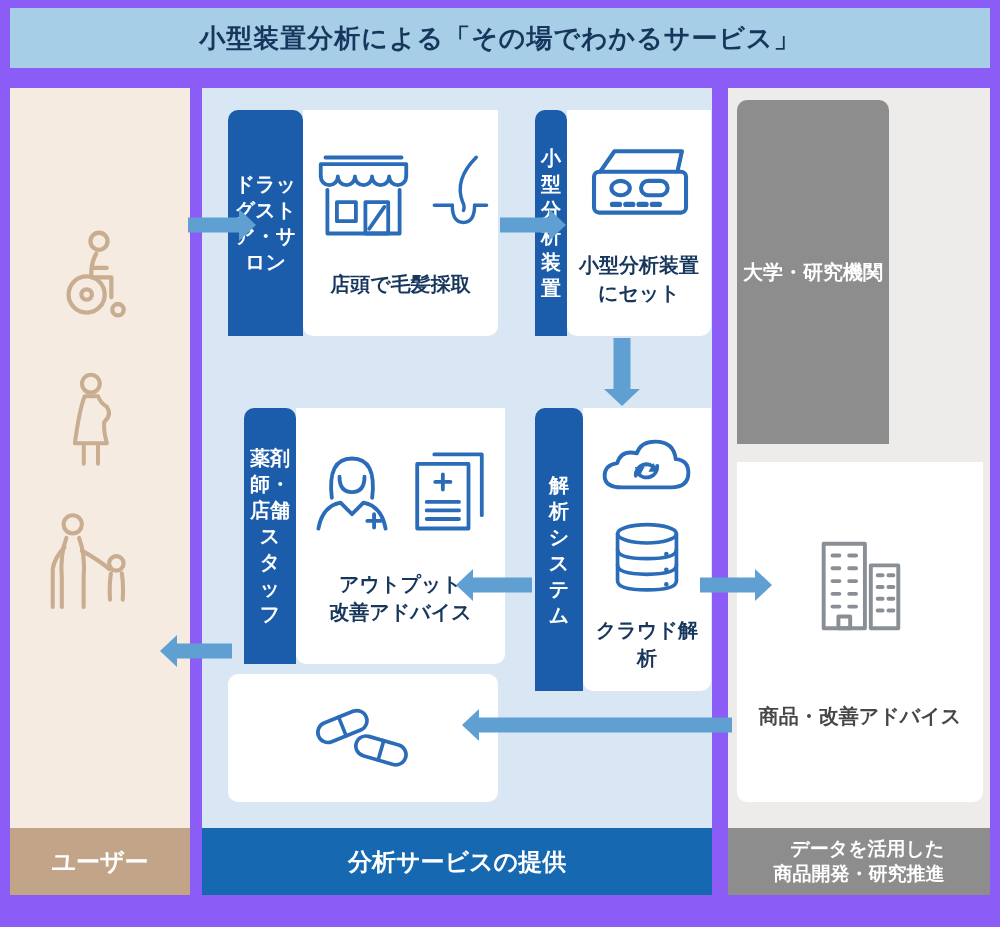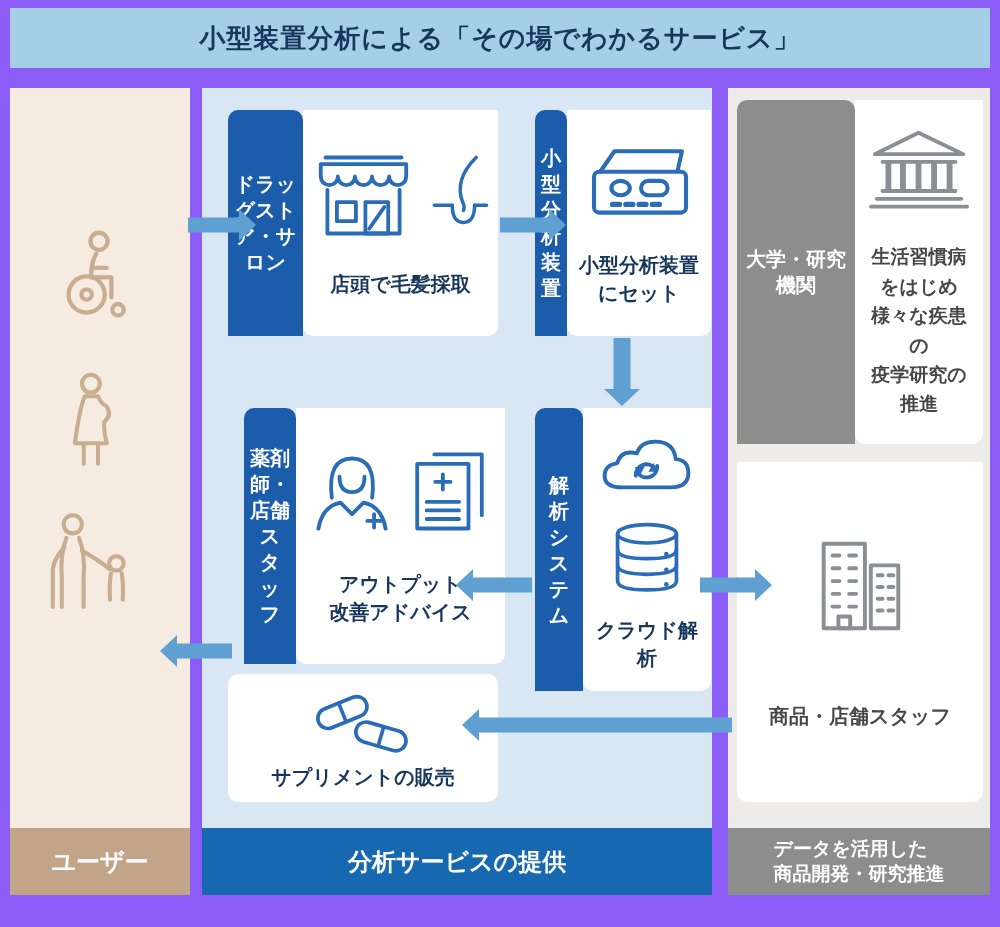--- a/index.html
+++ b/index.html
@@ -11,21 +11,21 @@
     background:var(--banner-bg,#a7cee7); color:var(--navy,#17365c);
     font-size:26px; font-weight:bold; letter-spacing:1px;
     display:flex; align-items:center; justify-content:center; }
 
   .lane { position:absolute; top:88px; height:740px; }
   .lane-user    { left:10px;  width:180px; background:var(--left-bg,#f6ebe1); }
   .lane-service { left:202px; width:510px; background:var(--mid-bg,#d8e7f3); }
   .lane-partner { left:728px; width:262px; background:var(--right-bg,#edecea); }
 
   .footer { position:absolute; top:828px; height:67px; display:flex; align-items:center;
-    justify-content:center; color:#fff; font-weight:bold; text-align:left; }
+    justify-content:center; color:#fff; font-weight:bold; text-align:right; }
   .footer-user    { left:10px;  width:180px; background:var(--tan,#c2a588); font-size:24px; }
   .footer-service { left:202px; width:510px; background:var(--footer-blue,#1668b1); font-size:24px; }
   .footer-partner { left:728px; width:262px; background:var(--gray-header,#8d8d8d); font-size:19px; line-height:1.3; }
 
   .card { position:absolute; display:flex; }
   .card-header { min-height:42px; display:flex; align-items:center; justify-content:center;
     color:#fff; font-size:20px; font-weight:bold; line-height:1.3; padding:5px 6px;
     border-radius:10px 10px 0 0; text-align:center; }
   .card-header.blue { background:var(--header-blue,#1b5dab); }
   .card-header.gray { background:var(--gray-header,#8d8d8d); }
@@ -207,54 +207,39 @@
           <g transform="rotate(-22 42 30)">
             <rect x="14" y="19" width="56" height="22" rx="11"></rect>
             <path d="M42 19 V41"></path>
           </g>
           <g transform="rotate(16 84 56)">
             <rect x="56" y="45" width="56" height="22" rx="11"></rect>
             <path d="M84 45 V67"></path>
           </g>
         </svg>
       </span>
-      <div class="caption">サプリメントの販売</div>
     </div>
   </div>
 
   <div class="card" style="left:737px; top:100px; width:246px; height:344px;">
     <div class="card-header gray">大学・研究機関</div>
-    <div class="card-body">
-      <span class="icon-gray">
-        <svg width="112" height="102" viewBox="0 0 115 105" fill="none" stroke="currentColor" stroke-width="4" stroke-linecap="round" stroke-linejoin="round">
-          <path d="M57 8 L103 30 H12 Z"></path>
-          <path d="M20 38 H95"></path>
-          <path d="M26 40 V66 M41 40 V66 M57 40 V66 M73 40 V66 M89 40 V66" stroke-width="6"></path>
-          <path d="M20 68 H95"></path>
-          <path d="M14 76 H101 M8 84 H107"></path>
-        </svg>
-      </span>
-      <div class="caption gray-text ml">生活習慣病をはじめ
-様々な疾患の
-疫学研究の推進</div>
-    </div>
   </div>
 
   <div class="card" style="left:737px; top:462px; width:246px; height:340px;">
     <div class="card-body">
       <span class="icon-gray">
         <svg width="108" height="108" viewBox="0 0 110 110" fill="none" stroke="currentColor" stroke-width="4" stroke-linecap="round" stroke-linejoin="round">
           <rect x="18" y="12" width="42" height="86"></rect>
           <rect x="66" y="34" width="28" height="64"></rect>
           <path d="M27 24 h7 M44 24 h7 M27 37 h7 M44 37 h7 M27 50 h7 M44 50 h7 M27 63 h7 M44 63 h7 M27 76 h7 M44 76 h7"></path>
           <rect x="33" y="86" width="12" height="12"></rect>
           <path d="M73 44 h5 M84 44 h5 M73 56 h5 M84 56 h5 M73 68 h5 M84 68 h5 M73 80 h5 M84 80 h5"></path>
         </svg>
       </span>
-      <div class="caption gray-text" style="font-size:20px;">商品・店舗スタッフ</div>
+      <div class="caption gray-text" style="font-size:20px;">商品・改善アドバイス</div>
     </div>
   </div>
 
   <div class="arr arr-r" style="left:188px; top:210px; width:68px; height:30px;"></div>
   <div class="arr arr-r" style="left:500px; top:210px; width:66px; height:30px;"></div>
   <div class="arr arr-d" style="left:604px; top:338px; width:36px; height:68px;"></div>
   <div class="arr arr-l" style="left:456px; top:570px; width:76px; height:30px;"></div>
   <div class="arr arr-r" style="left:700px; top:570px; width:72px; height:30px;"></div>
   <div class="arr arr-l" style="left:462px; top:710px; width:270px; height:30px;"></div>
   <div class="arr arr-l" style="left:160px; top:636px; width:72px; height:30px;"></div>

